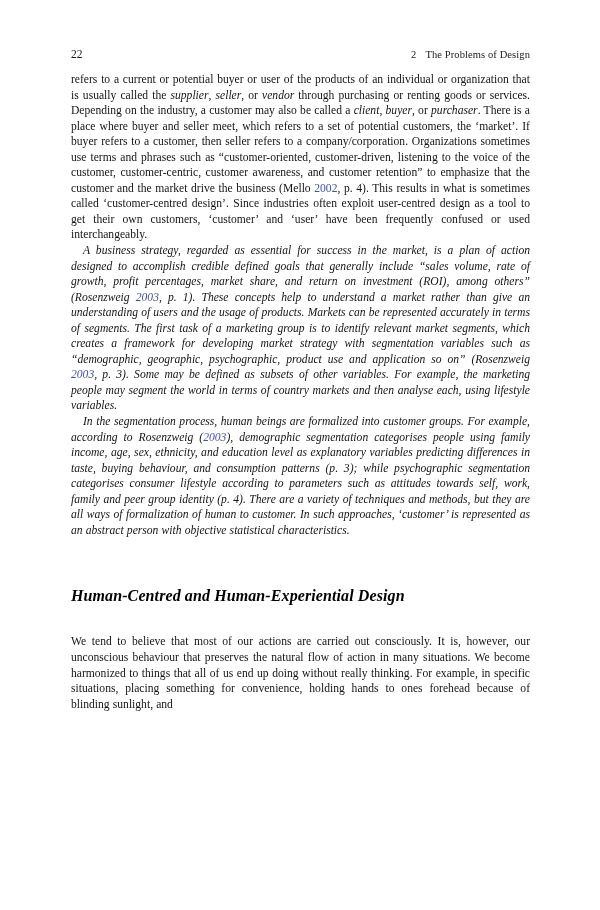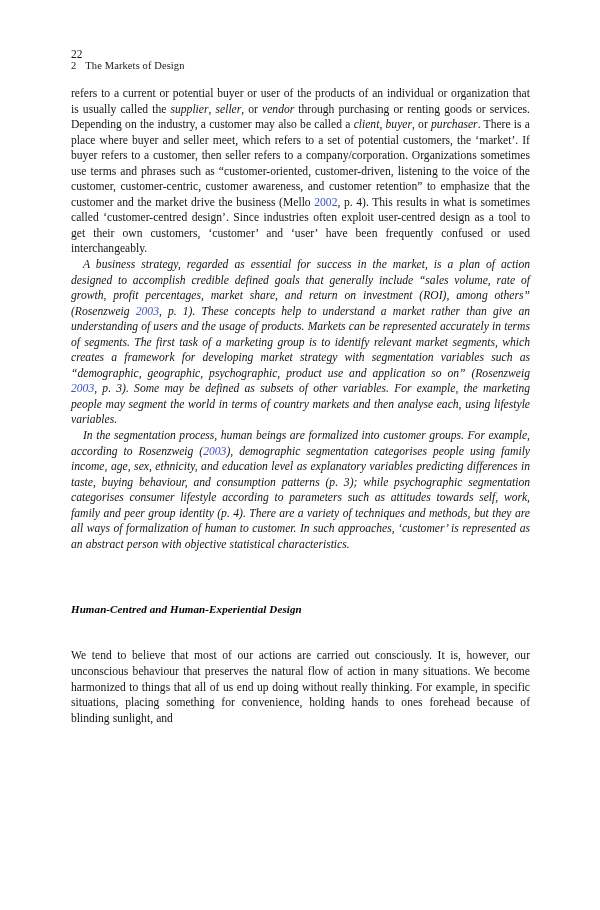--- a/index.html
+++ b/index.html
@@ -24,42 +24,41 @@
     left: 71px;
     right: 70px;
     top: 48px;
     height: 16px;
     display: flex;
     align-items: baseline;
     justify-content: space-between;
     font-size: 10.5px;
     letter-spacing: 0.1px;
     color: #1a1a1a;
-    flex-direction: column;
   }
   .runhead .folio {
     font-size: 11.5px;
   }
   .runhead .chapline {
     display: flex;
     align-items: baseline;
   }
   .runhead .chapnum {
     font-size: 10.5px;
     margin-right: 9px;
   }
   .runhead .chaptitle {
     font-size: 10.5px;
   }
 
   
   .textcol {
     position: absolute;
     left: 71px;
-    top: 86px;
+    top: 72px;
     width: 459px;
   }
 
   p.body {
     margin: 0;
     font-size: 11.6px;
     line-height: 15.55px;
     text-align: justify;
     text-justify: inter-word;
     hyphens: none;
@@ -72,40 +71,40 @@
 
   .it { font-style: italic; }
 
   .cite {
     color: #3f51c4;
   }
 
   
   h2.sechead {
     margin: 0;
-    font-size: 11px;
+    font-size: 16px;
     line-height: 19px;
     font-style: italic;
     font-weight: bold;
     letter-spacing: 0.1px;
     color: #000000;
   }
   .spacer-before-head { height: 48px; }
   .spacer-after-head  { height: 29px; }
 </style>
 </head>
 <body>
 
 <div class="page">
 
   <div class="runhead">
     <span class="folio">22</span>
     <span class="chapline">
       <span class="chapnum">2</span>
-      <span class="chaptitle">The Markets of Design</span>
+      <span class="chaptitle">The Problems of Design</span>
     </span>
   </div>
 
   <div class="textcol">
 
     <p class="body"><span>refers to a current or potential buyer or user of the products of an individual or organization that is usually called the </span><span class="it">supplier</span><span>, </span><span class="it">seller</span><span>, or </span><span class="it">vendor</span><span> through purchasing or renting goods or services. Depending on the industry, a customer may also be called a </span><span class="it">client</span><span>, </span><span class="it">buyer</span><span>, or </span><span class="it">purchaser</span><span>. There is a place where buyer and seller meet, which refers to a set of potential customers, the ‘market’. If buyer refers to a customer, then seller refers to a company/corporation. Organizations sometimes use terms and phrases such as “customer-oriented, customer-driven, listening to the voice of the customer, customer-centric, customer awareness, and customer retention” to emphasize that the customer and the market drive the business (Mello </span><span class="cite">2002</span><span>, p. 4). This results in what is sometimes called ‘customer-centred design’. Since industries often exploit user-centred design as a tool to get their own customers, ‘customer’ and ‘user’ have been frequently confused or used interchangeably.</span></p>
 
     <p class="body"><span>A business strategy, regarded as essential for success in the market, is a plan of action designed to accomplish credible defined goals that generally include “sales volume, rate of growth, profit percentages, market share, and return on investment (ROI), among others” (Rosenzweig </span><span class="cite">2003</span><span>, p. 1). These concepts help to understand a market rather than give an understanding of users and the usage of products. Markets can be represented accurately in terms of segments. The first task of a marketing group is to identify relevant market segments, which creates a framework for developing market strategy with segmentation variables such as “demographic, geographic, psychographic, product use and application so on” (Rosenzweig </span><span class="cite">2003</span><span>, p. 3). Some may be defined as subsets of other variables. For example, the marketing people may segment the world in terms of country markets and then analyse each, using lifestyle variables.</span></p>
 
     <p class="body"><span>In the segmentation process, human beings are formalized into customer groups. For example, according to Rosenzweig (</span><span class="cite">2003</span><span>), demographic segmentation categorises people using family income, age, sex, ethnicity, and education level as explanatory variables predicting differences in taste, buying behaviour, and consumption patterns (p. 3); while psychographic segmentation categorises consumer lifestyle according to parameters such as attitudes towards self, work, family and peer group identity (p. 4). There are a variety of techniques and methods, but they are all ways of formalization of human to customer. In such approaches, ‘customer’ is represented as an abstract person with objective statistical characteristics.</span></p>

